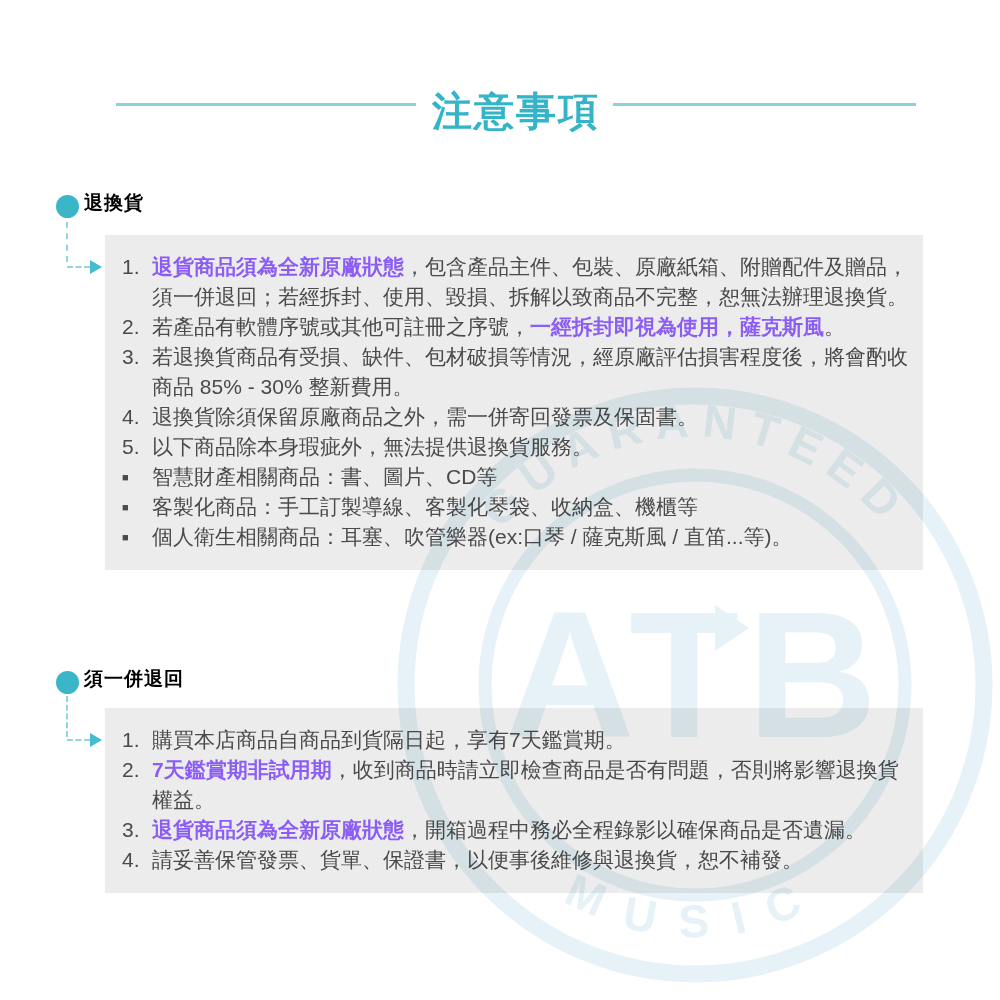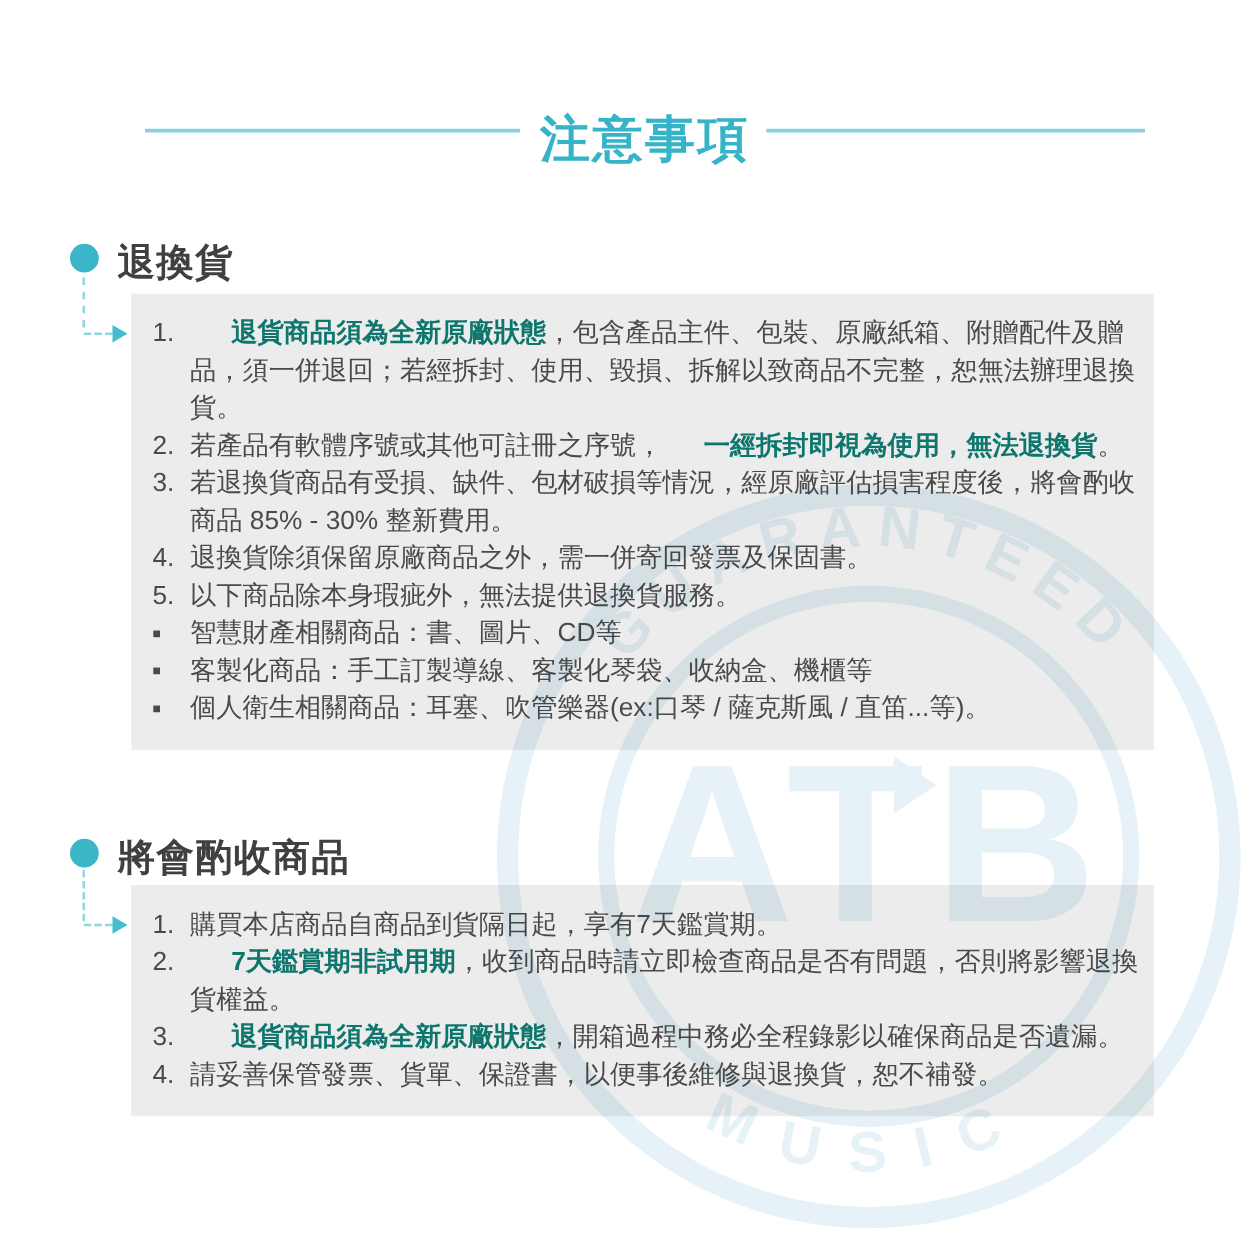--- a/index.html
+++ b/index.html
@@ -20,22 +20,22 @@
 
   
   .section{position:absolute;left:0;width:1000px;}
   #sec1{top:190px;}
   #sec2{top:666px;}
   .sec-circle{
     position:absolute;left:56px;top:5px;width:23px;height:23px;
     border-radius:50%;background:#3bb6c9;
   }
   .sec-heading{
-    position:absolute;left:94px;top:0;
-    font-size:30px;font-weight:bold;color:#404040;letter-spacing:1px;
+    position:absolute;left:84px;top:0;
+    font-size:19px;font-weight:bold;color:#000000;letter-spacing:1px;
   }
   .conn-v{position:absolute;left:66px;border-left:2px dashed #90d5df;}
   #sec1 .conn-v{top:32px;height:40px;}
   #sec2 .conn-v{top:30px;height:41px;}
   .conn-h{position:absolute;left:67px;width:23px;border-top:2px dashed #90d5df;}
   #sec1 .conn-h{top:76px;}
   #sec2 .conn-h{top:73px;}
   .conn-arrow{
     position:absolute;left:90px;width:0;height:0;
     border-left:12px solid #45bccf;
@@ -48,21 +48,21 @@
     position:absolute;left:105px;width:818px;
     background:#ececec;padding:17px 12px 18px 0;box-sizing:border-box;
   }
   #sec1 .notice-box{top:45px;}
   #sec2 .notice-box{top:42px;}
 
   .row{display:flex;font-size:21px;line-height:30px;color:#4a4a4a;}
   .marker{flex:none;width:30px;margin-left:17px;}
   .marker.bullet{font-size:11px;}
   .text{flex:1;}
-  .red{color:#0f766e;font-weight:bold;margin-left:33px;}
+  .red{color:#8b5cf6;font-weight:bold;}
 
   
   .watermark{
     position:absolute;left:375px;top:365px;width:640px;height:640px;
     mix-blend-mode:multiply;pointer-events:none;
   }
 </style>
 </head>
 <body>
 
@@ -78,21 +78,21 @@
   <div class="conn-v"></div>
   <div class="conn-h"></div>
   <div class="conn-arrow"></div>
   <div class="notice-box">
       <div class="row">
         <span class="marker">1.</span>
         <span class="text"><span class="red">退貨商品須為全新原廠狀態</span><span>，包含產品主件、包裝、原廠紙箱、附贈配件及贈品，須一併退回；若經拆封、使用、毀損、拆解以致商品不完整，恕無法辦理退換貨。</span></span>
       </div>
       <div class="row">
         <span class="marker">2.</span>
-        <span class="text"><span>若產品有軟體序號或其他可註冊之序號，</span><span class="red">一經拆封即視為使用，無法退換貨</span><span>。</span></span>
+        <span class="text"><span>若產品有軟體序號或其他可註冊之序號，</span><span class="red">一經拆封即視為使用，薩克斯風</span><span>。</span></span>
       </div>
       <div class="row">
         <span class="marker">3.</span>
         <span class="text"><span>若退換貨商品有受損、缺件、包材破損等情況，經原廠評估損害程度後，將會酌收商品 85% - 30% 整新費用。</span></span>
       </div>
       <div class="row">
         <span class="marker">4.</span>
         <span class="text"><span>退換貨除須保留原廠商品之外，需一併寄回發票及保固書。</span></span>
       </div>
       <div class="row">
@@ -109,21 +109,21 @@
       </div>
       <div class="row">
         <span class="marker bullet">■</span>
         <span class="text"><span>個人衛生相關商品：耳塞、吹管樂器(ex:口琴 / 薩克斯風 / 直笛...等)。</span></span>
       </div>
     </div>
 </div>
 
 <div class="section" id="sec2">
   <div class="sec-circle"></div>
-  <div class="sec-heading">將會酌收商品</div>
+  <div class="sec-heading">須一併退回</div>
   <div class="conn-v"></div>
   <div class="conn-h"></div>
   <div class="conn-arrow"></div>
   <div class="notice-box">
       <div class="row">
         <span class="marker">1.</span>
         <span class="text"><span>購買本店商品自商品到貨隔日起，享有7天鑑賞期。</span></span>
       </div>
       <div class="row">
         <span class="marker">2.</span>

